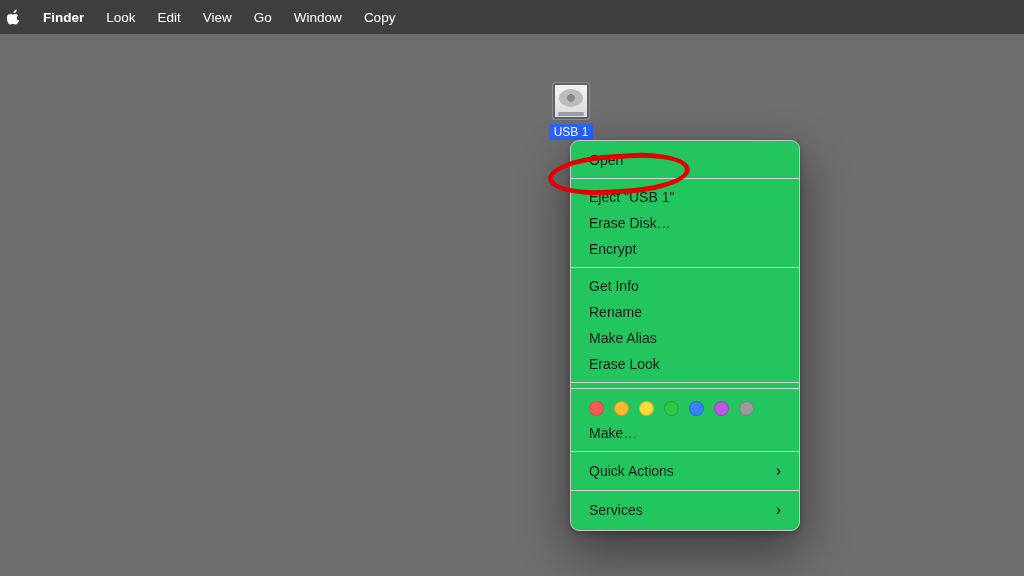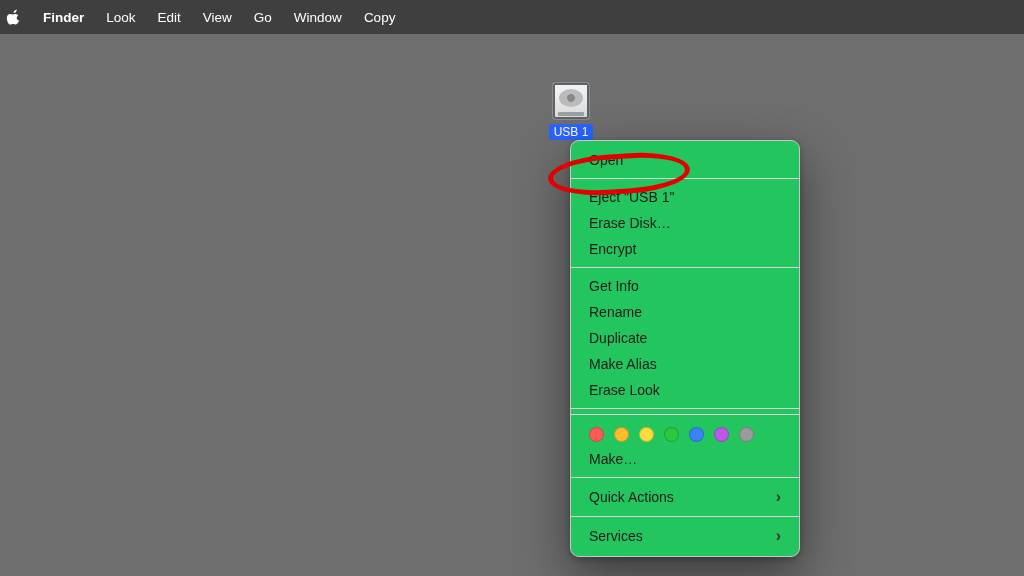--- a/index.html
+++ b/index.html
@@ -168,23 +168,20 @@
       <span>Encrypt</span>
     </div>
   <hr>
   <div class="row">
       <span>Get Info</span>
     </div>
   <div class="row">
       <span>Rename</span>
     </div>
   <div class="row">
-      <span>Duplicate</span>
-    </div>
-  <div class="row">
       <span>Make Alias</span>
     </div>
   <div class="row">
       <span>Erase Look</span>
     </div>
   <hr>
   <hr>
   <div class="tag-dots">
     <span style="background:#ff5b56"></span>
     <span style="background:#febb2e"></span>

